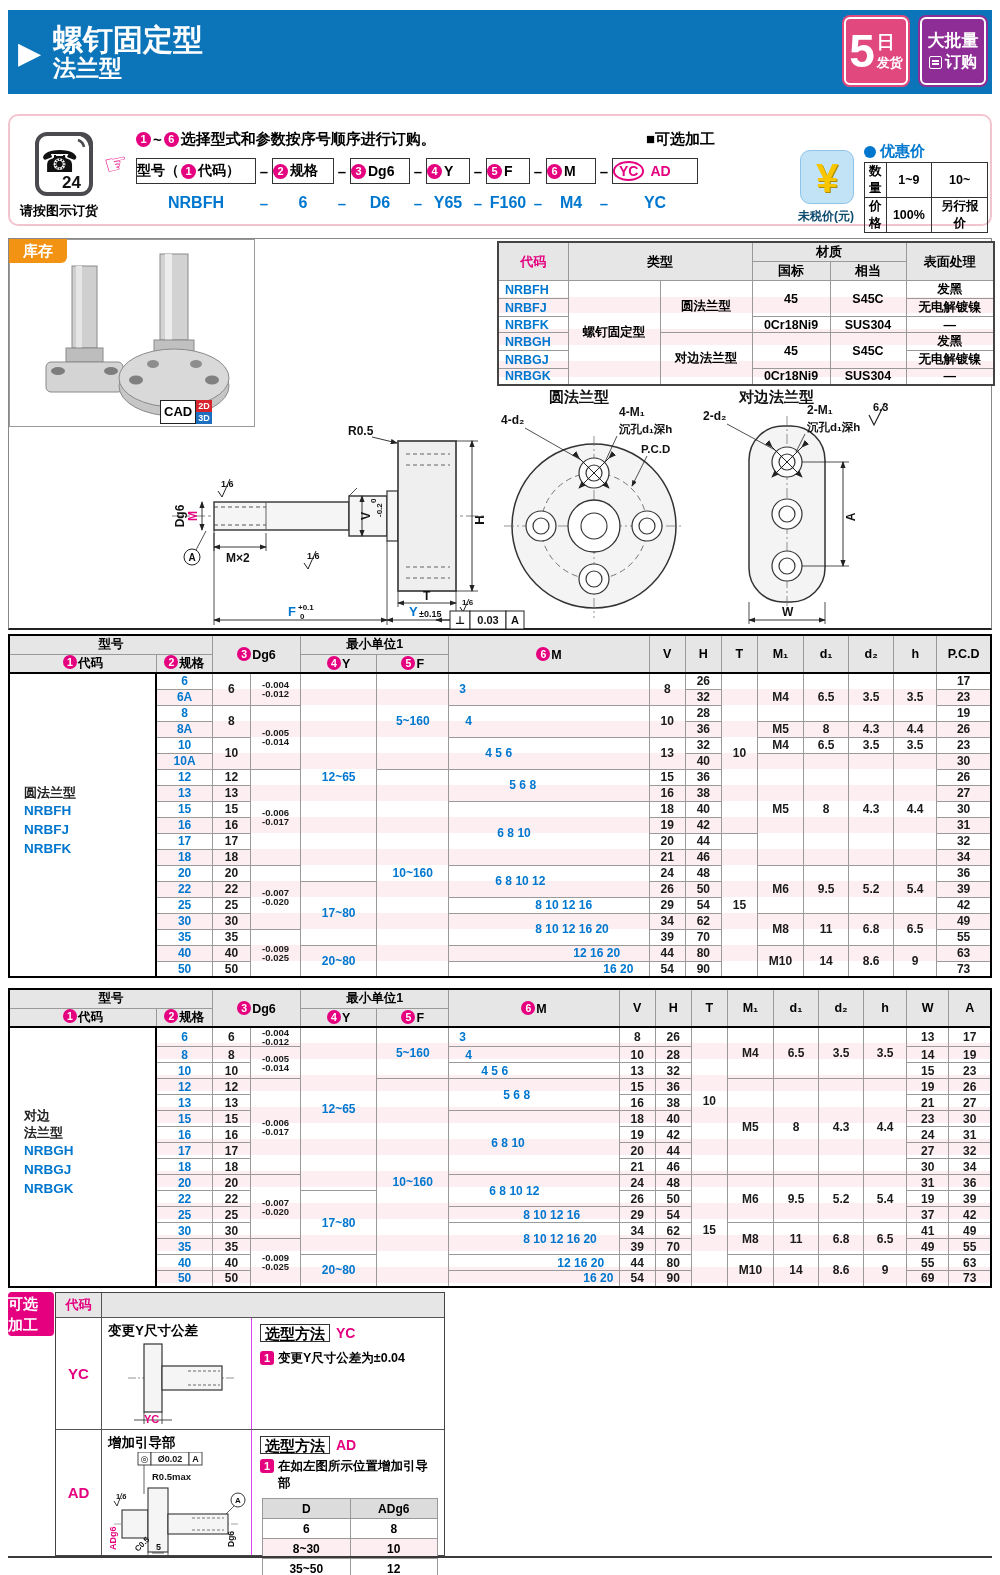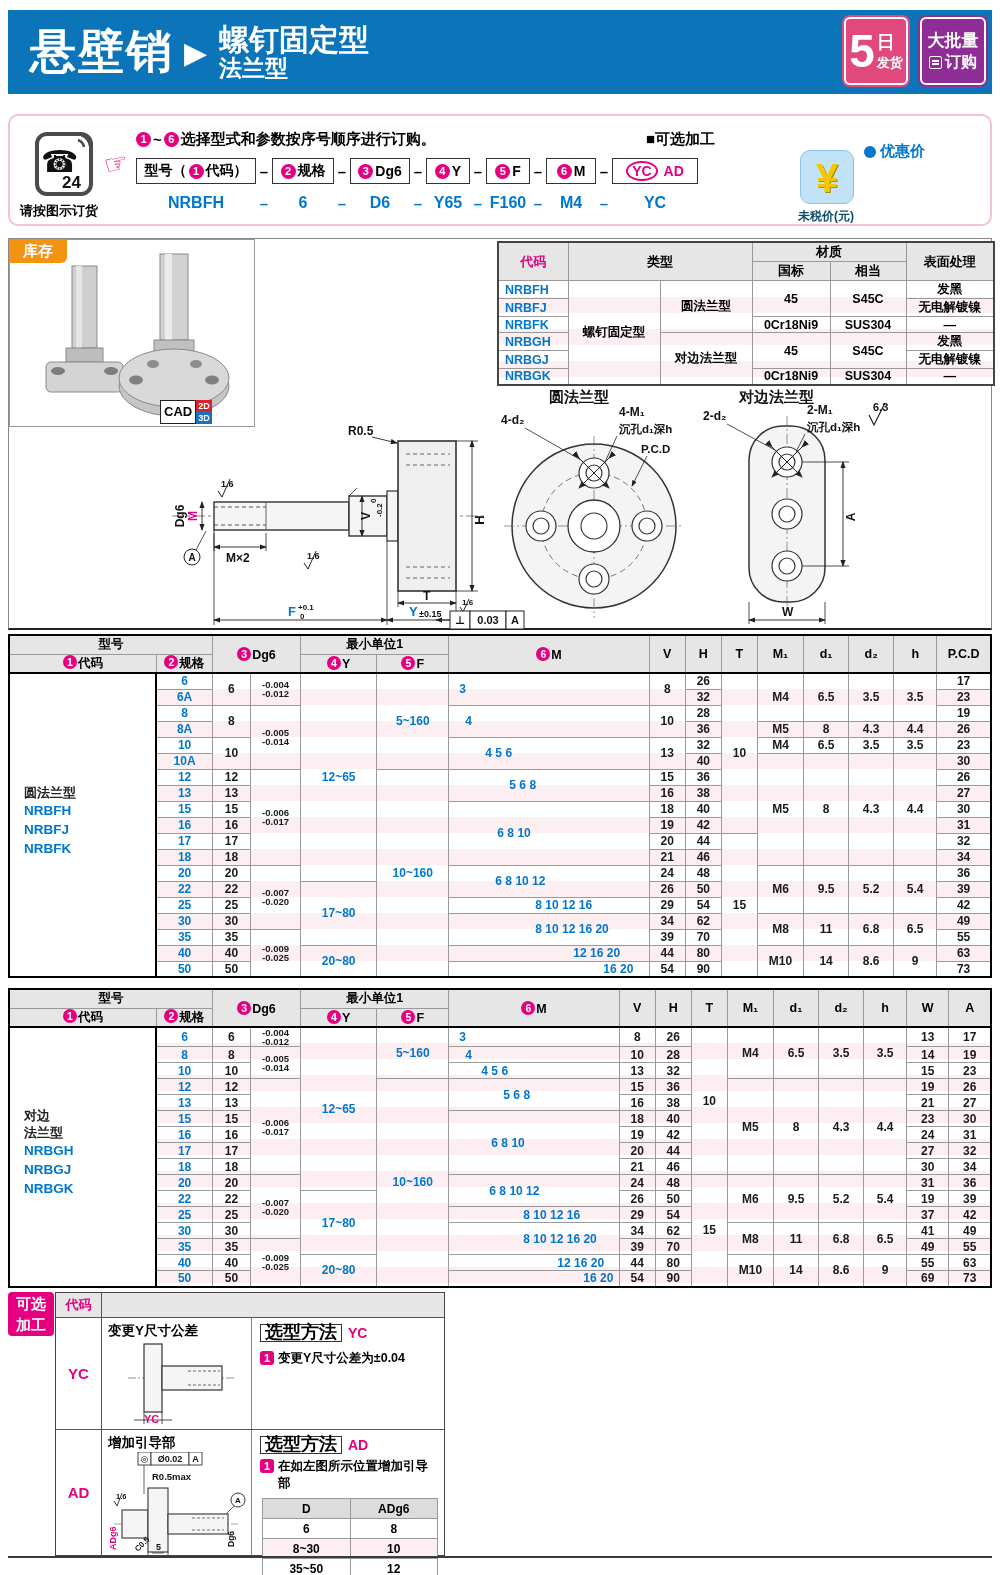--- a/index.html
+++ b/index.html
@@ -30,21 +30,21 @@
   
   #order-box { left:8px; top:114px; width:984px; height:112px; border:2px solid #f3c3cf; border-radius:10px; background:#fff; }
   #phone-block { left:24px; top:14px; }
   #phone-note { left:10px; top:86px; font-size:13px; font-weight:bold; }
   #hand-icon { left:94px; top:32px; font-size:27px; color:#e4007f; transform:rotate(-12deg); }
   #note-row { left:126px; top:14px; font-size:15px; font-weight:bold; display:flex; align-items:center; gap:2px; }
   #opt-note { left:636px; top:14px; font-size:15px; font-weight:bold; }
   .circ { display:inline-block; width:15px; height:15px; border-radius:50%; background:#e4007f; color:#fff; font-size:11px; line-height:15px; text-align:center; font-weight:bold; flex:none; }
   #boxes-row { left:126px; top:42px; display:flex; align-items:center; }
   #example-row { left:126px; top:78px; display:flex; align-items:center; color:#0077cf; font-size:16px; font-weight:bold; }
-  .mbox { height:26px; border:1px solid #333; display:flex; align-items:center; justify-content:center; font-size:14px; font-weight:bold; gap:2px; }
+  .mbox { height:26px; border:1px solid #333; display:flex; align-items:center; font-size:14px; font-weight:bold; gap:2px; }
   .mdash { width:16px; text-align:center; font-weight:bold; font-size:15px; }
   .exseg { text-align:center; }
   .yc-oval { color:#e4007f; border:2px solid #e4007f; border-radius:50%; padding:0 4px; font-size:14px; }
   .ad-txt { color:#e4007f; font-size:14px; margin-left:4px; }
 
   
   #price-block { left:788px; top:12px; width:190px; height:96px; }
   #yen-icon { left:2px; top:22px; width:54px; height:54px; background:#c2e2f6; border:1px solid #8fc3e8; border-radius:10px; text-align:center; }
   #yen-icon span { font-size:40px; font-weight:bold; color:#f7c600; text-shadow:1px 1px 0 #a98a00; line-height:54px; }
   #untaxed { left:0; top:80px; width:80px; text-align:left; color:#0c4a6e; font-size:12px; font-weight:bold; }
@@ -87,50 +87,49 @@
   .ltype { font-size:13px; font-weight:bold; line-height:17px; color:#222; }
   .lcode { font-size:13.5px; font-weight:bold; line-height:19px; color:#0077cf; }
   .lblwrap { margin-top:-8px; }
   .blu { color:#0077cf !important; }
   td.m { text-align:left; }
   .tolline { font-size:9.5px; line-height:9px; text-align:center; font-weight:bold; }
   .circ-h { display:inline-block; width:14px; height:14px; border-radius:50%; background:#e4007f; color:#fff; font-size:10.5px; line-height:14px; text-align:center; font-weight:bold; vertical-align:1px; margin-right:1px; }
 
   
   #optional-section { left:8px; top:1292px; width:984px; height:264px; }
-  #opt-badge { left:0; top:0; width:46px; height:44px; background:#e4007f; color:#fff; font-size:15px; font-weight:bold; text-align:center; line-height:21px; border-radius:4px; padding-top:1px; }
+  #opt-badge { left:0; top:0; width:46px; height:44px; background:#e4007f; color:#fff; font-size:15px; font-weight:bold; line-height:21px; border-radius:4px; padding-top:1px; }
   #opt-table { left:47px; top:0; width:390px; height:264px; border:1.5px solid #444; }
   .ot-row { display:flex; border-top:1px solid #555; }
   .ot-row.first { border-top:none; }
   .ot-code { width:46px; border-right:1px solid #555; display:flex; align-items:center; justify-content:center; font-size:15px; font-weight:bold; }
   .ot-code.hd { font-size:13px; color:#e4007f; }
   .ot-hd { height:24px; background:#e6e6e6; }
   .ot-hd .ot-desc-h { flex:1; display:flex; align-items:center; justify-content:center; font-size:13px; font-weight:bold; }
   .ot-diag { width:150px; border-right:1px solid #d946ef; padding:4px 2px 2px 6px; }
   .ot-text { flex:1; padding:6px 6px 4px 8px; }
   .ot-title { font-size:13.5px; font-weight:bold; }
   .method-row { display:flex; align-items:center; gap:6px; }
-  .method-box { border:1px solid #333; font-size:18px; font-weight:bold; padding:0 4px; height:18px; line-height:17px;font-family:Liberation Mono, monospace; }
+  .method-box { border:1px solid #333; font-size:15px; font-weight:bold; padding:0 4px; height:18px; line-height:17px; }
   .method-val { color:#e4007f; font-size:14px; font-weight:bold; }
   .note-row { display:flex; align-items:flex-start; gap:4px; margin-top:8px; font-size:12.5px; font-weight:bold; }
   .note-icon { flex:none; width:14px; height:14px; background:#e4007f; color:#fff; border-radius:3px; font-size:11px; line-height:14px; text-align:center; font-weight:bold; margin-top:1px; }
   #ad-mini { border-collapse:collapse; margin:6px 0 0 2px; }
   #ad-mini th { background:#dcdcdc; border:1px solid #999; font-size:12px; font-weight:bold; width:88px; height:20px; }
   #ad-mini td { border:1px solid #999; font-size:12px; font-weight:bold; text-align:center; height:20px; }
   #ad-mini tr.pk td { background:#fdeef1; }
 
   #bottom-line { left:8px; top:1556px; width:984px; height:2px; background:#3a3a3a; }
 </style>
 </head>
 <body>
 
 <div id="page">
 
   <div class="abs" id="header-bar">
-    <span id="hb-title">悬壁销</span>
     <span id="hb-arrow">▶</span>
     <span id="hb-subs">
       <span id="hb-sub1">螺钉固定型</span>
       <span id="hb-sub2">法兰型</span>
     </span>
     <span class="hdr-badge" id="badge-5day">
       <span id="b5-num">5</span>
       <span id="b5-col">
         <span id="b5-day">日</span>
         <span id="b5-ship">发货</span>
@@ -216,20 +215,34 @@
       <span class="exseg" style="width:86px">YC</span>
     </div>
 
     <div class="abs" id="price-block">
       <div class="abs" id="yen-icon"><span>¥</span></div>
       <div class="abs" id="untaxed">未税价(元)</div>
       <div class="abs" id="deal-row">
         <span id="deal-dot"></span>
         <span>优惠价</span>
       </div>
+      <table class="abs" id="price-table">
+        <tbody>
+            <tr>
+          <td>数量</td>
+          <td style="width:50px">1~9</td>
+          <td style="width:78px">10~</td>
+        </tr>
+        <tr>
+          <td>价格</td>
+          <td>100%</td>
+          <td>另行报价</td>
+        </tr>
+      </tbody>
+        </table>
     </div>
   </div>
 
   <div class="abs" id="main-area">
 
     <div class="abs" id="photo-box">
       <svg width="244" height="186" viewBox="0 0 244 186">
         <rect x="62" y="26" width="25" height="82" fill="#cfcfcf" stroke="#8a8a8a"></rect>
         <rect x="66" y="26" width="6" height="82" fill="#e6e6e6"></rect>
         <rect x="56" y="108" width="37" height="14" fill="#bdbdbd" stroke="#8a8a8a"></rect>

